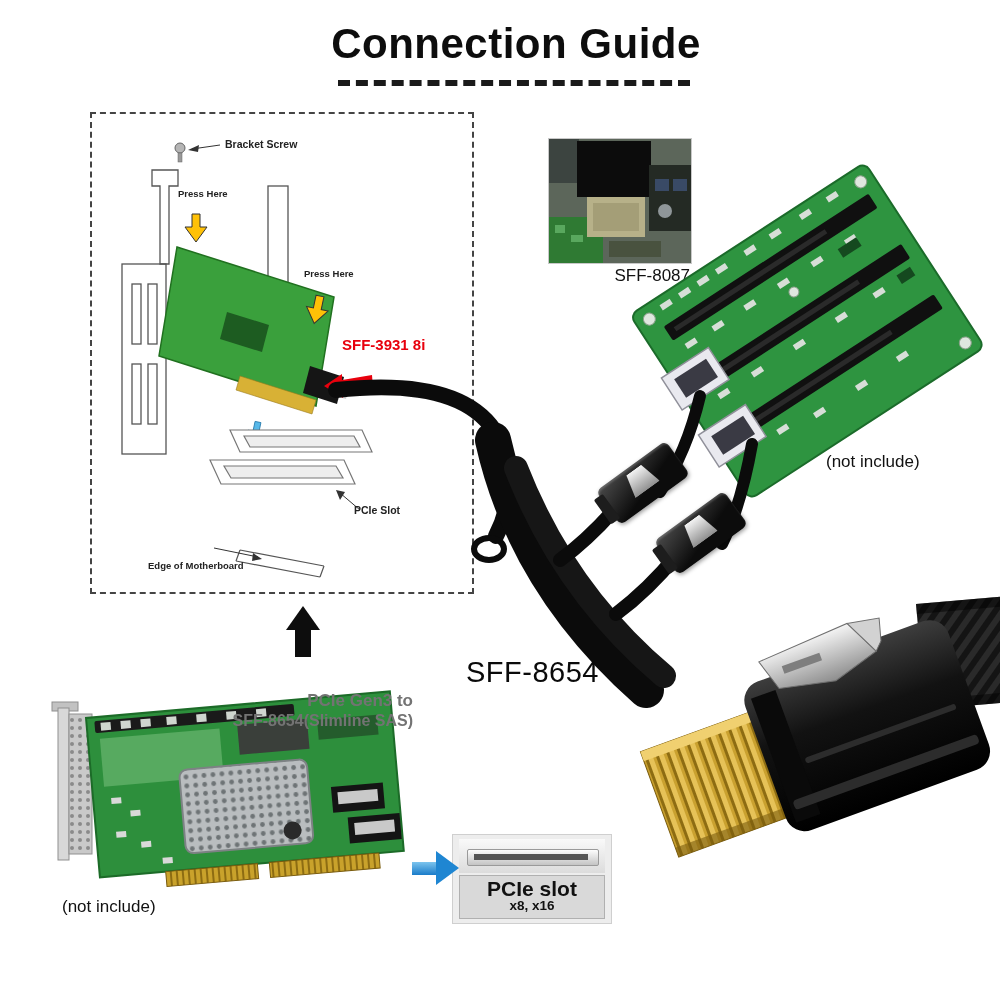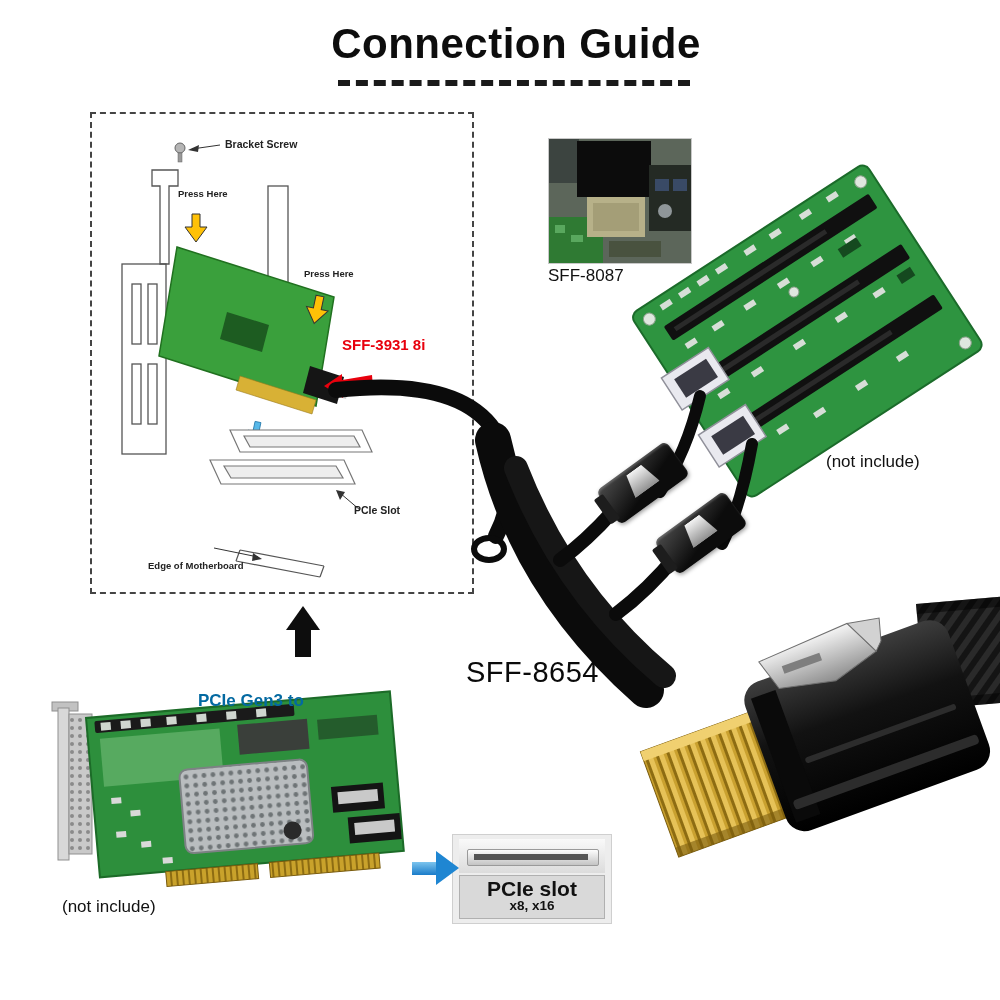--- a/index.html
+++ b/index.html
@@ -17,21 +17,21 @@
   .lbl{position:absolute;white-space:nowrap;color:#222;font-weight:bold;}
   .bracket-screw-lbl{left:133px;top:24px;font-size:10.5px;}
   .press-here-1{left:86px;top:74px;font-size:9.5px;}
   .press-here-2{left:212px;top:154px;font-size:9.5px;}
   .sff86548i-lbl{left:250px;top:222px;font-size:15px;font-weight:bold;color:#e8000d;}
   .pcie-slot-lbl{left:262px;top:390px;font-size:10.5px;}
   .edge-lbl{left:56px;top:446px;font-size:9.5px;}
   
   .photo-8087{position:absolute;left:548px;top:138px;width:142px;height:124px;z-index:2;
          border:1px solid #c8c8c8;}
-  .cap-8087{position:absolute;left:548px;top:266px;width:142px;text-align:left;
+  .cap-8087{position:absolute;left:548px;top:266px;width:142px;text-align:right;
          font-size:17px;color:#111;z-index:2;}
   
   .riser{position:absolute;left:620px;top:150px;overflow:visible;z-index:2;}
   .not-include-right{position:absolute;left:826px;top:452px;font-size:17px;z-index:6;}
   
   .cable-svg{position:absolute;left:0;top:0;z-index:4;pointer-events:none;}
   
   .sas-plug{position:absolute;z-index:5;width:86px;height:42px;border-radius:6px;
          background:linear-gradient(160deg,#4a4a4a,#0c0c0c 60%);
          box-shadow:inset 0 2px 2px rgba(255,255,255,.18), 0 2px 4px rgba(0,0,0,.4);}
@@ -43,22 +43,22 @@
   .plug-tip{position:absolute;left:-7px;top:6px;width:11px;height:30px;background:#1d1d1d;border-radius:2px;}
   
   .sff8654-lbl{position:absolute;left:466px;top:656px;font-size:29px;font-weight:normal;
          color:#0a0a0a;z-index:6;letter-spacing:.5px;}
   
   .up-arrow-head{position:absolute;left:286px;top:606px;width:0;height:0;z-index:3;
          border-left:17px solid transparent;border-right:17px solid transparent;
          border-bottom:24px solid #0d0d0d;}
   .up-arrow-stem{position:absolute;left:295px;top:629px;width:16px;height:28px;background:#0d0d0d;z-index:3;}
   
-  .card-title{position:absolute;left:198px;top:690px;width:215px;text-align:left;
-         font-weight:bold;color:#0369a1;z-index:6;line-height:1.25;}
+  .card-title{position:absolute;left:198px;top:690px;width:215px;text-align:right;
+         font-weight:bold;color:#737373;z-index:6;line-height:1.25;}
   .card-title .l1{font-size:17px;}
   .card-title .l2{font-size:16px;}
   .raid-card{position:absolute;left:28px;top:700px;overflow:visible;z-index:2;}
   .not-include-left{position:absolute;left:62px;top:897px;font-size:17px;z-index:6;}
   
   .blue-arrow-bar{position:absolute;left:412px;top:862px;width:24px;height:13px;z-index:3;
          background:linear-gradient(#7cc4ee,#1a7cc9);}
   .blue-arrow-head{position:absolute;left:436px;top:851px;width:0;height:0;z-index:3;
          border-top:17px solid transparent;border-bottom:17px solid transparent;
          border-left:23px solid #1f86d2;}
@@ -246,20 +246,21 @@
     <div class="plug-tip"></div>
   </div>
 
   <div class="sff8654-lbl">SFF-8654</div>
 
   <div class="up-arrow-head"></div>
   <div class="up-arrow-stem"></div>
 
   <div class="card-title">
     <div class="l1">PCIe Gen3 to</div>
+    <div class="l2">SFF-8654(Slimline SAS)</div>
   </div>
 
   <svg class="raid-card" width="380" height="240" viewBox="0 0 380 240">
     <defs>
       <pattern id="holes" width="9" height="9" patternUnits="userSpaceOnUse">
         <rect width="9" height="9" fill="#b9bdbf"></rect>
         <circle cx="4.5" cy="4.5" r="2.4" fill="#6e7476"></circle>
       </pattern>
       <pattern id="bholes" width="8" height="8" patternUnits="userSpaceOnUse">
         <rect width="8" height="8" fill="#c9c9c9"></rect>

